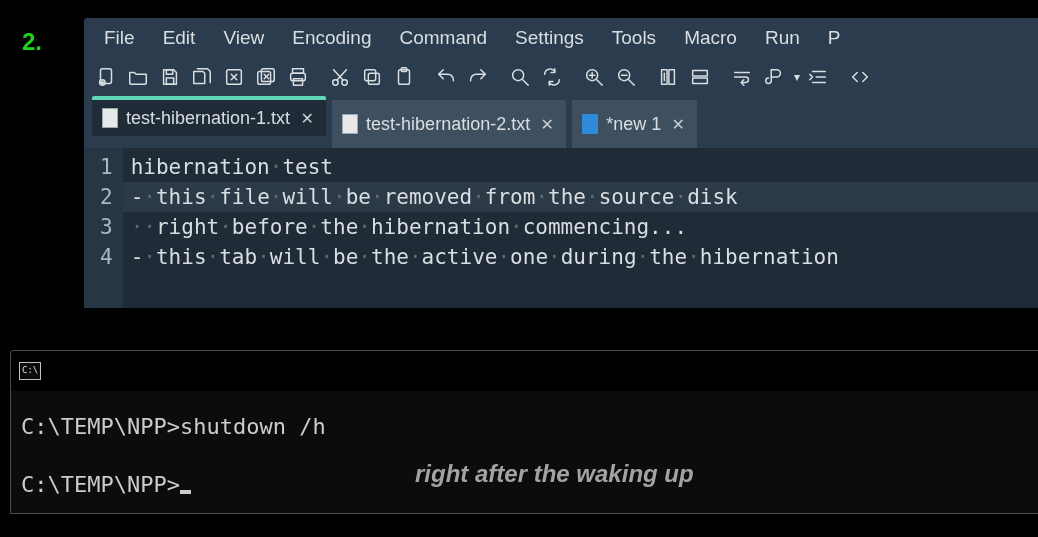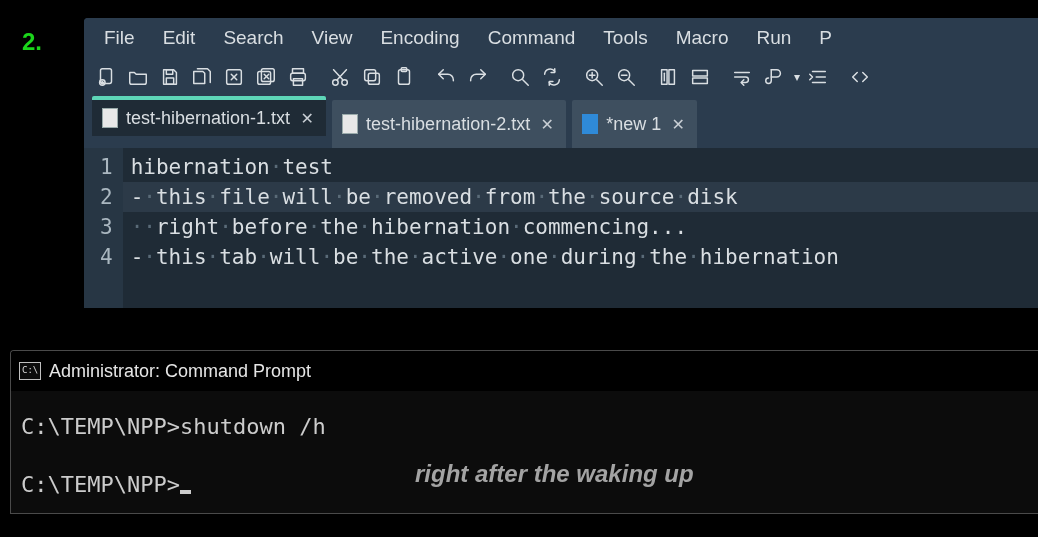--- a/index.html
+++ b/index.html
@@ -213,24 +213,24 @@
   </style>
 </head>
 <body>
 
 <div class="step-number">2.</div>
 
 <div class="npp-window">
   <div class="npp-menubar">
     <div class="npp-menuitem">File</div>
     <div class="npp-menuitem">Edit</div>
-    <div class="npp-menuitem">Search</div>
     <div class="npp-menuitem">View</div>
     <div class="npp-menuitem">Encoding</div>
     <div class="npp-menuitem">Command</div>
+    <div class="npp-menuitem">Settings</div>
     <div class="npp-menuitem">Tools</div>
     <div class="npp-menuitem">Macro</div>
     <div class="npp-menuitem">Run</div>
     <div class="npp-menuitem">P</div>
   </div>
   <div class="npp-toolbar">
     <div class="tb-icon stroke">
         <svg viewBox="0 0 24 24">
           <rect x="6" y="3" width="12" height="16" rx="2"></rect>
           <circle cx="8" cy="18" r="3"></circle>
@@ -417,21 +417,20 @@
       <span class="codeline highlight-line" id="cl1">-<span class="ws">·</span>this<span class="ws">·</span>file<span class="ws">·</span>will<span class="ws">·</span>be<span class="ws">·</span>removed<span class="ws">·</span>from<span class="ws">·</span>the<span class="ws">·</span>source<span class="ws">·</span>disk</span>
       <span class="codeline" id="cl2"><span class="ws">·</span><span class="ws">·</span>right<span class="ws">·</span>before<span class="ws">·</span>the<span class="ws">·</span>hibernation<span class="ws">·</span>commencing...</span>
       <span class="codeline" id="cl3">-<span class="ws">·</span>this<span class="ws">·</span>tab<span class="ws">·</span>will<span class="ws">·</span>be<span class="ws">·</span>the<span class="ws">·</span>active<span class="ws">·</span>one<span class="ws">·</span>during<span class="ws">·</span>the<span class="ws">·</span>hibernation</span>
     </div>
   </div>
 </div>
 
 <div class="cmd-window">
   <div class="cmd-titlebar">
     <div class="cmd-icon"></div>
-    <div class="cmd-title">Administrator: Command Prompt</div>
   </div>
   <div class="cmd-body">
     <div class="cmd-line"><span>C:\TEMP\NPP&gt;</span><span>shutdown /h</span></div>
     <div class="cmd-gap"></div>
     <div class="cmd-line"><span>C:\TEMP\NPP&gt;</span><span class="cursor-block"></span></div>
   </div>
 </div>
 
 <div class="annotation">right after the waking up</div>
 

